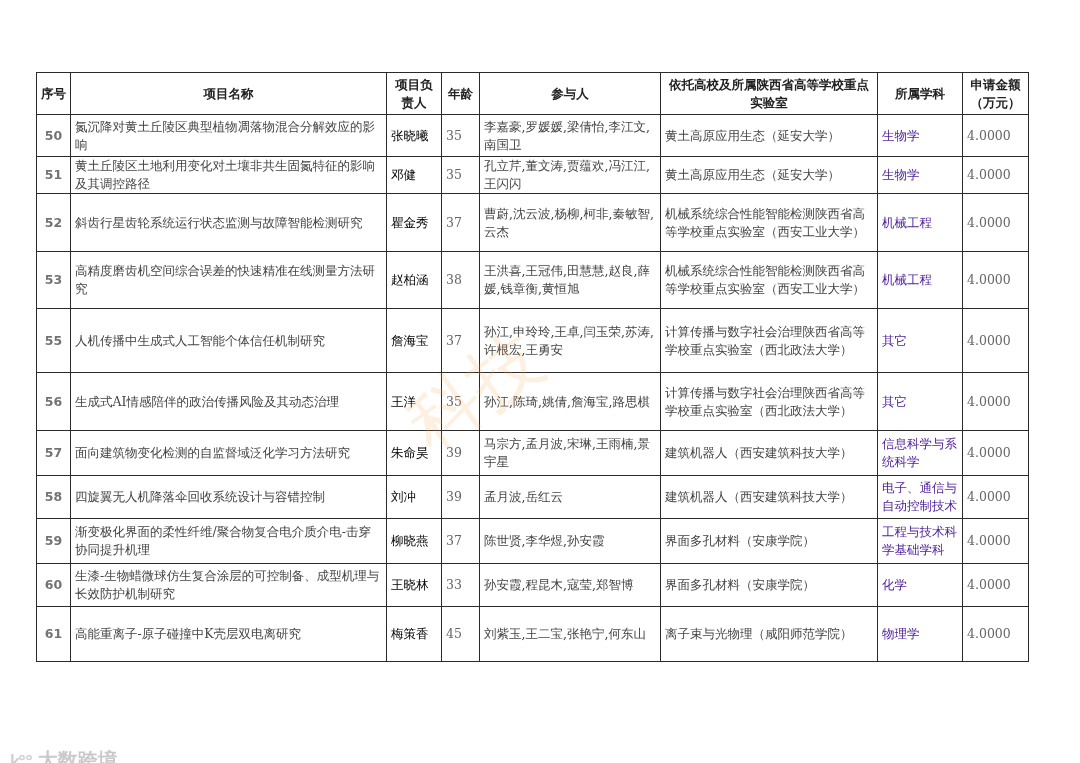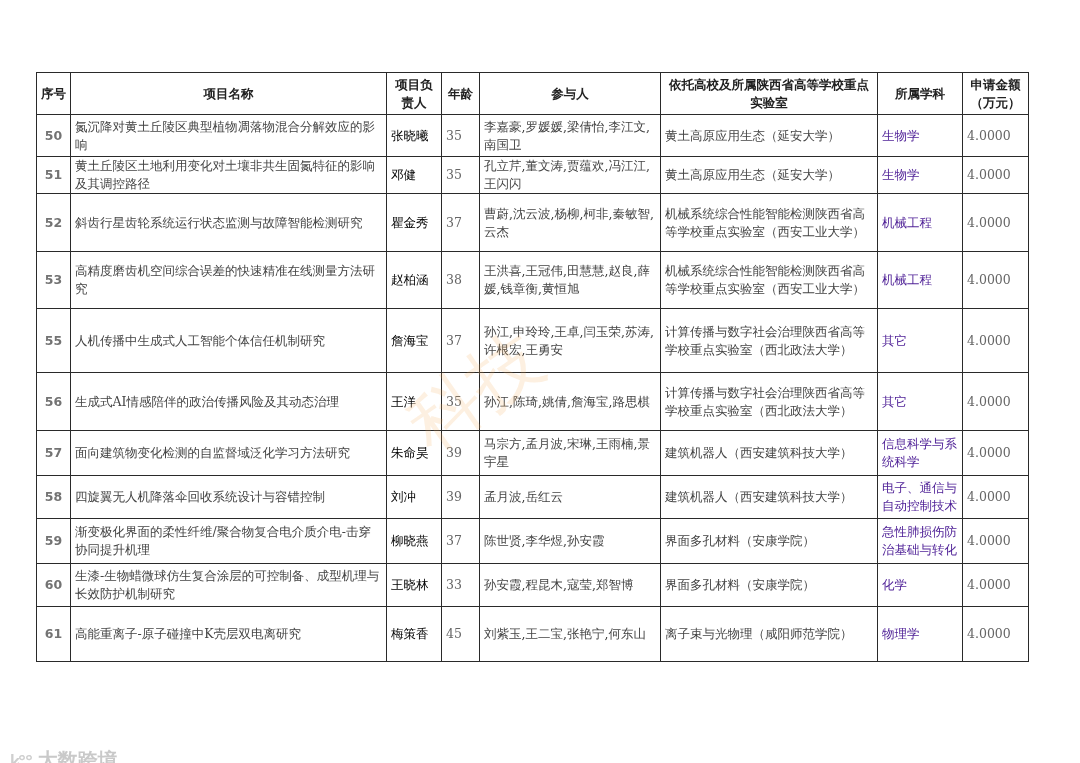--- a/index.html
+++ b/index.html
@@ -128,21 +128,21 @@
           <td class="subject">电子、通信与自动控制技术</td>
           <td class="amount">4.0000</td>
         </tr>
         <tr style="height: 45px;">
           <td class="idx">59</td>
           <td class="name">渐变极化界面的柔性纤维/聚合物复合电介质介电-击穿协同提升机理</td>
           <td class="leader">柳晓燕</td>
           <td class="age">37</td>
           <td class="members">陈世贤,李华煜,孙安霞</td>
           <td class="lab">界面多孔材料（安康学院）</td>
-          <td class="subject">急性肺损伤防治基础与转化</td>
+          <td class="subject">工程与技术科学基础学科</td>
           <td class="amount">4.0000</td>
         </tr>
         <tr style="height: 43px;">
           <td class="idx">60</td>
           <td class="name">生漆-生物蜡微球仿生复合涂层的可控制备、成型机理与长效防护机制研究</td>
           <td class="leader">王晓林</td>
           <td class="age">33</td>
           <td class="members">孙安霞,程昆木,寇莹,郑智博</td>
           <td class="lab">界面多孔材料（安康学院）</td>
           <td class="subject">化学</td>

